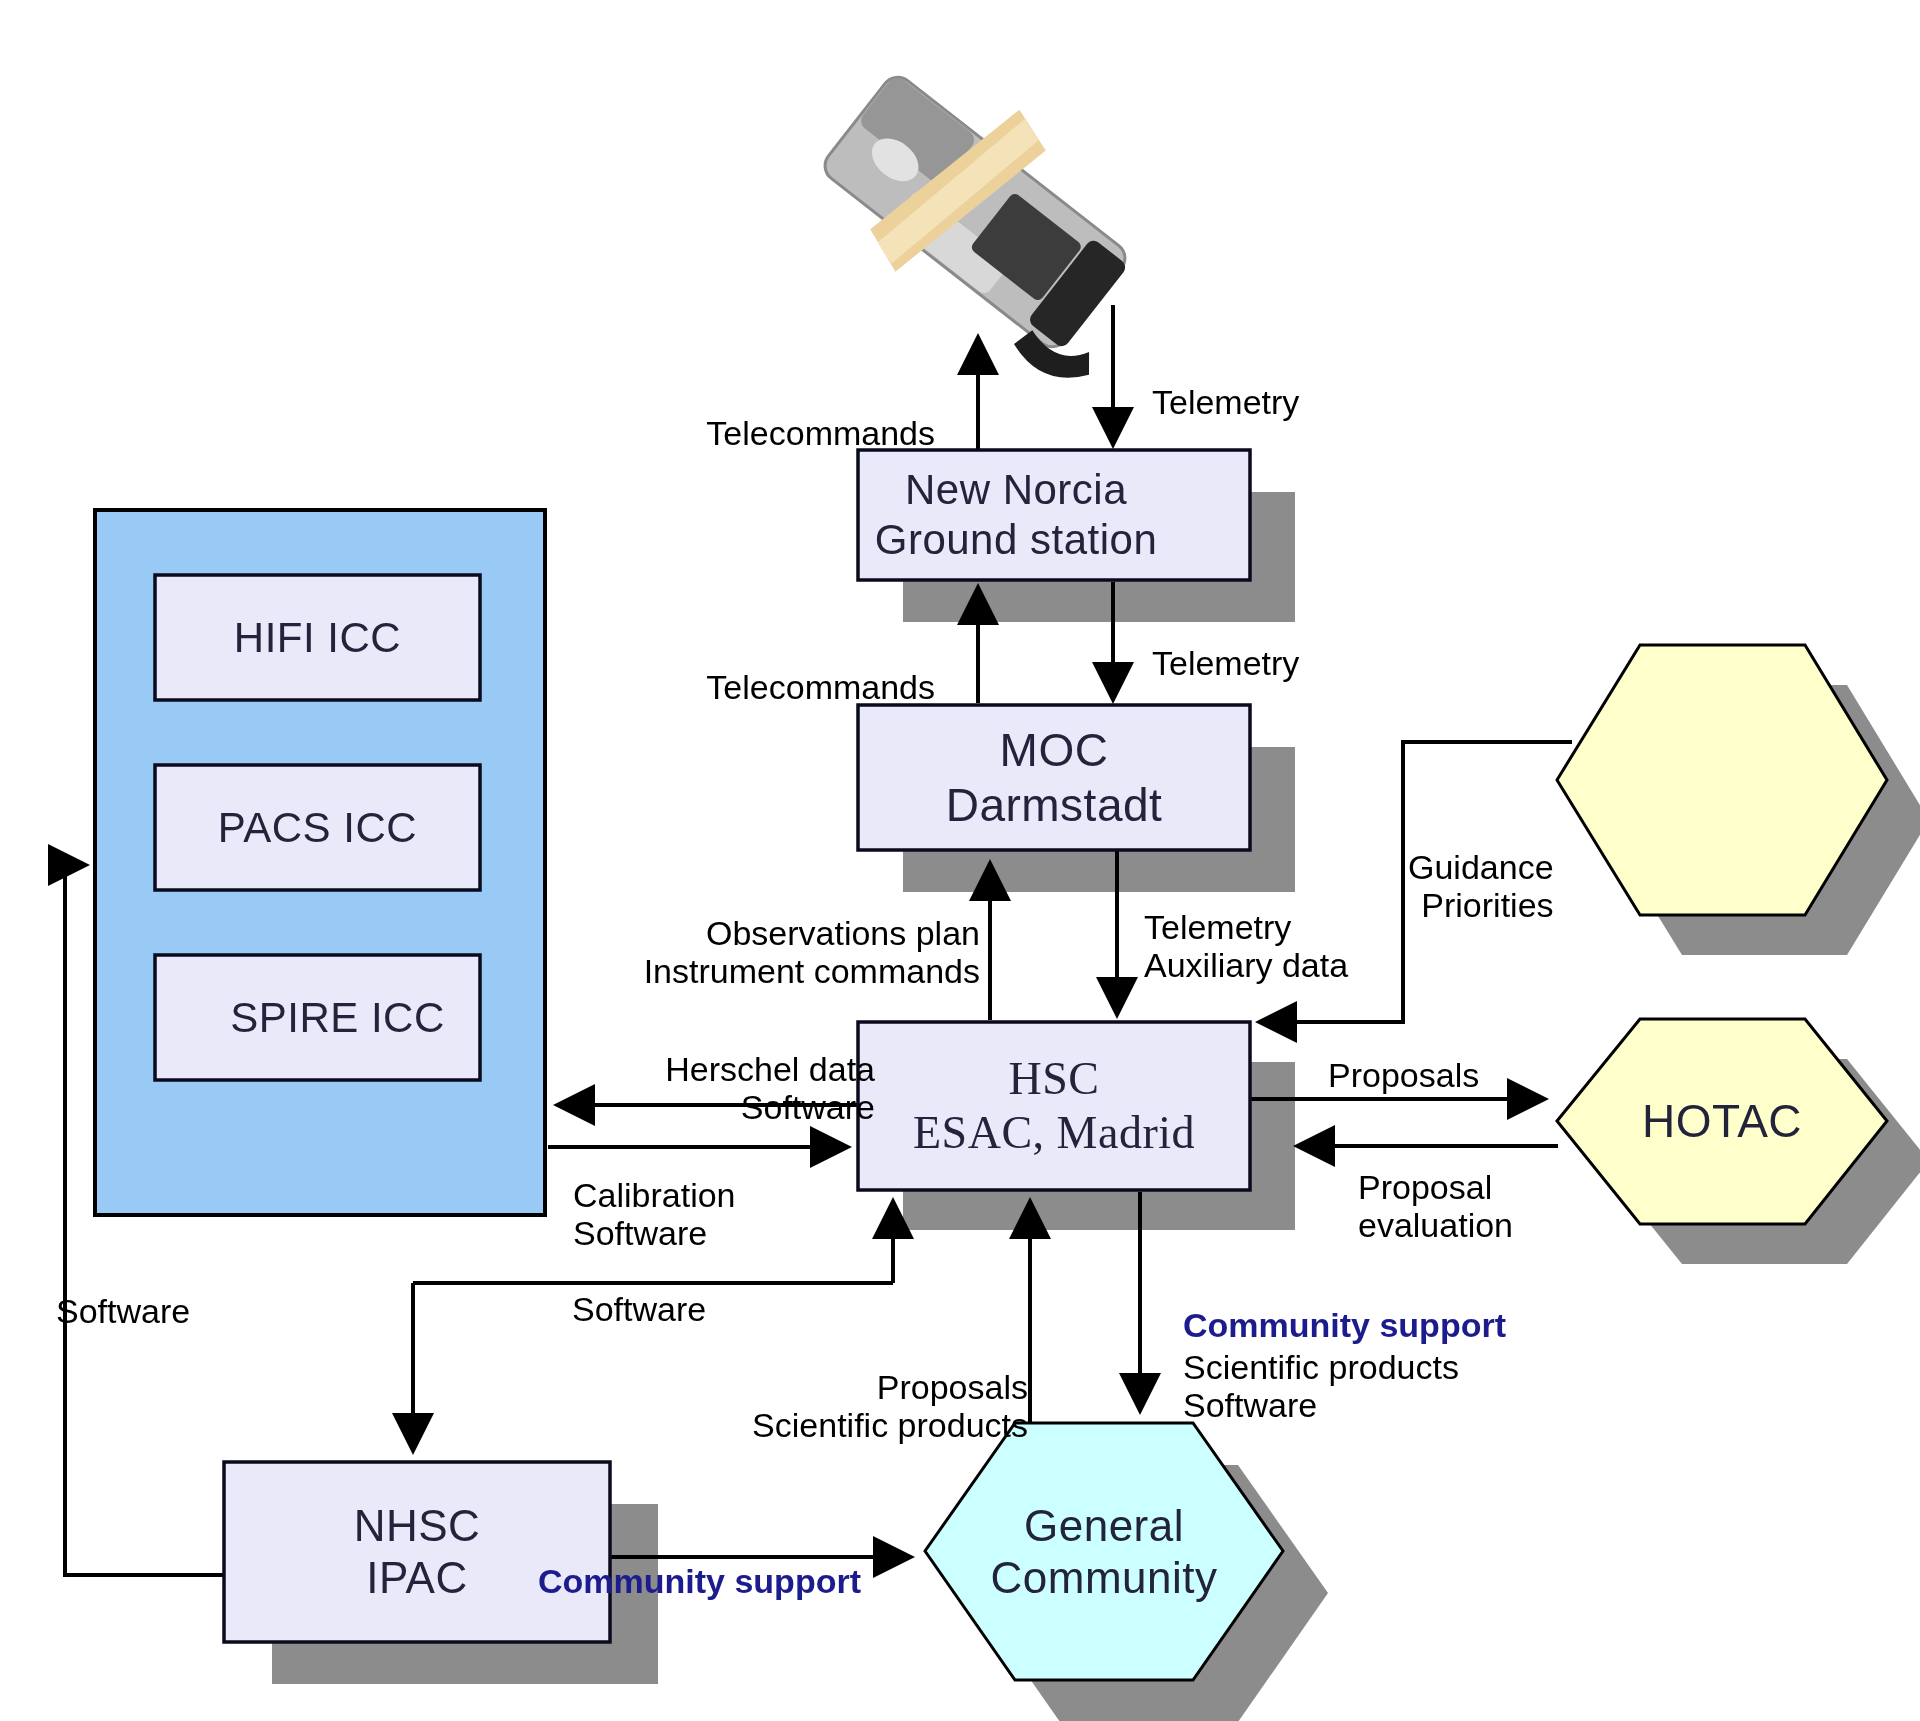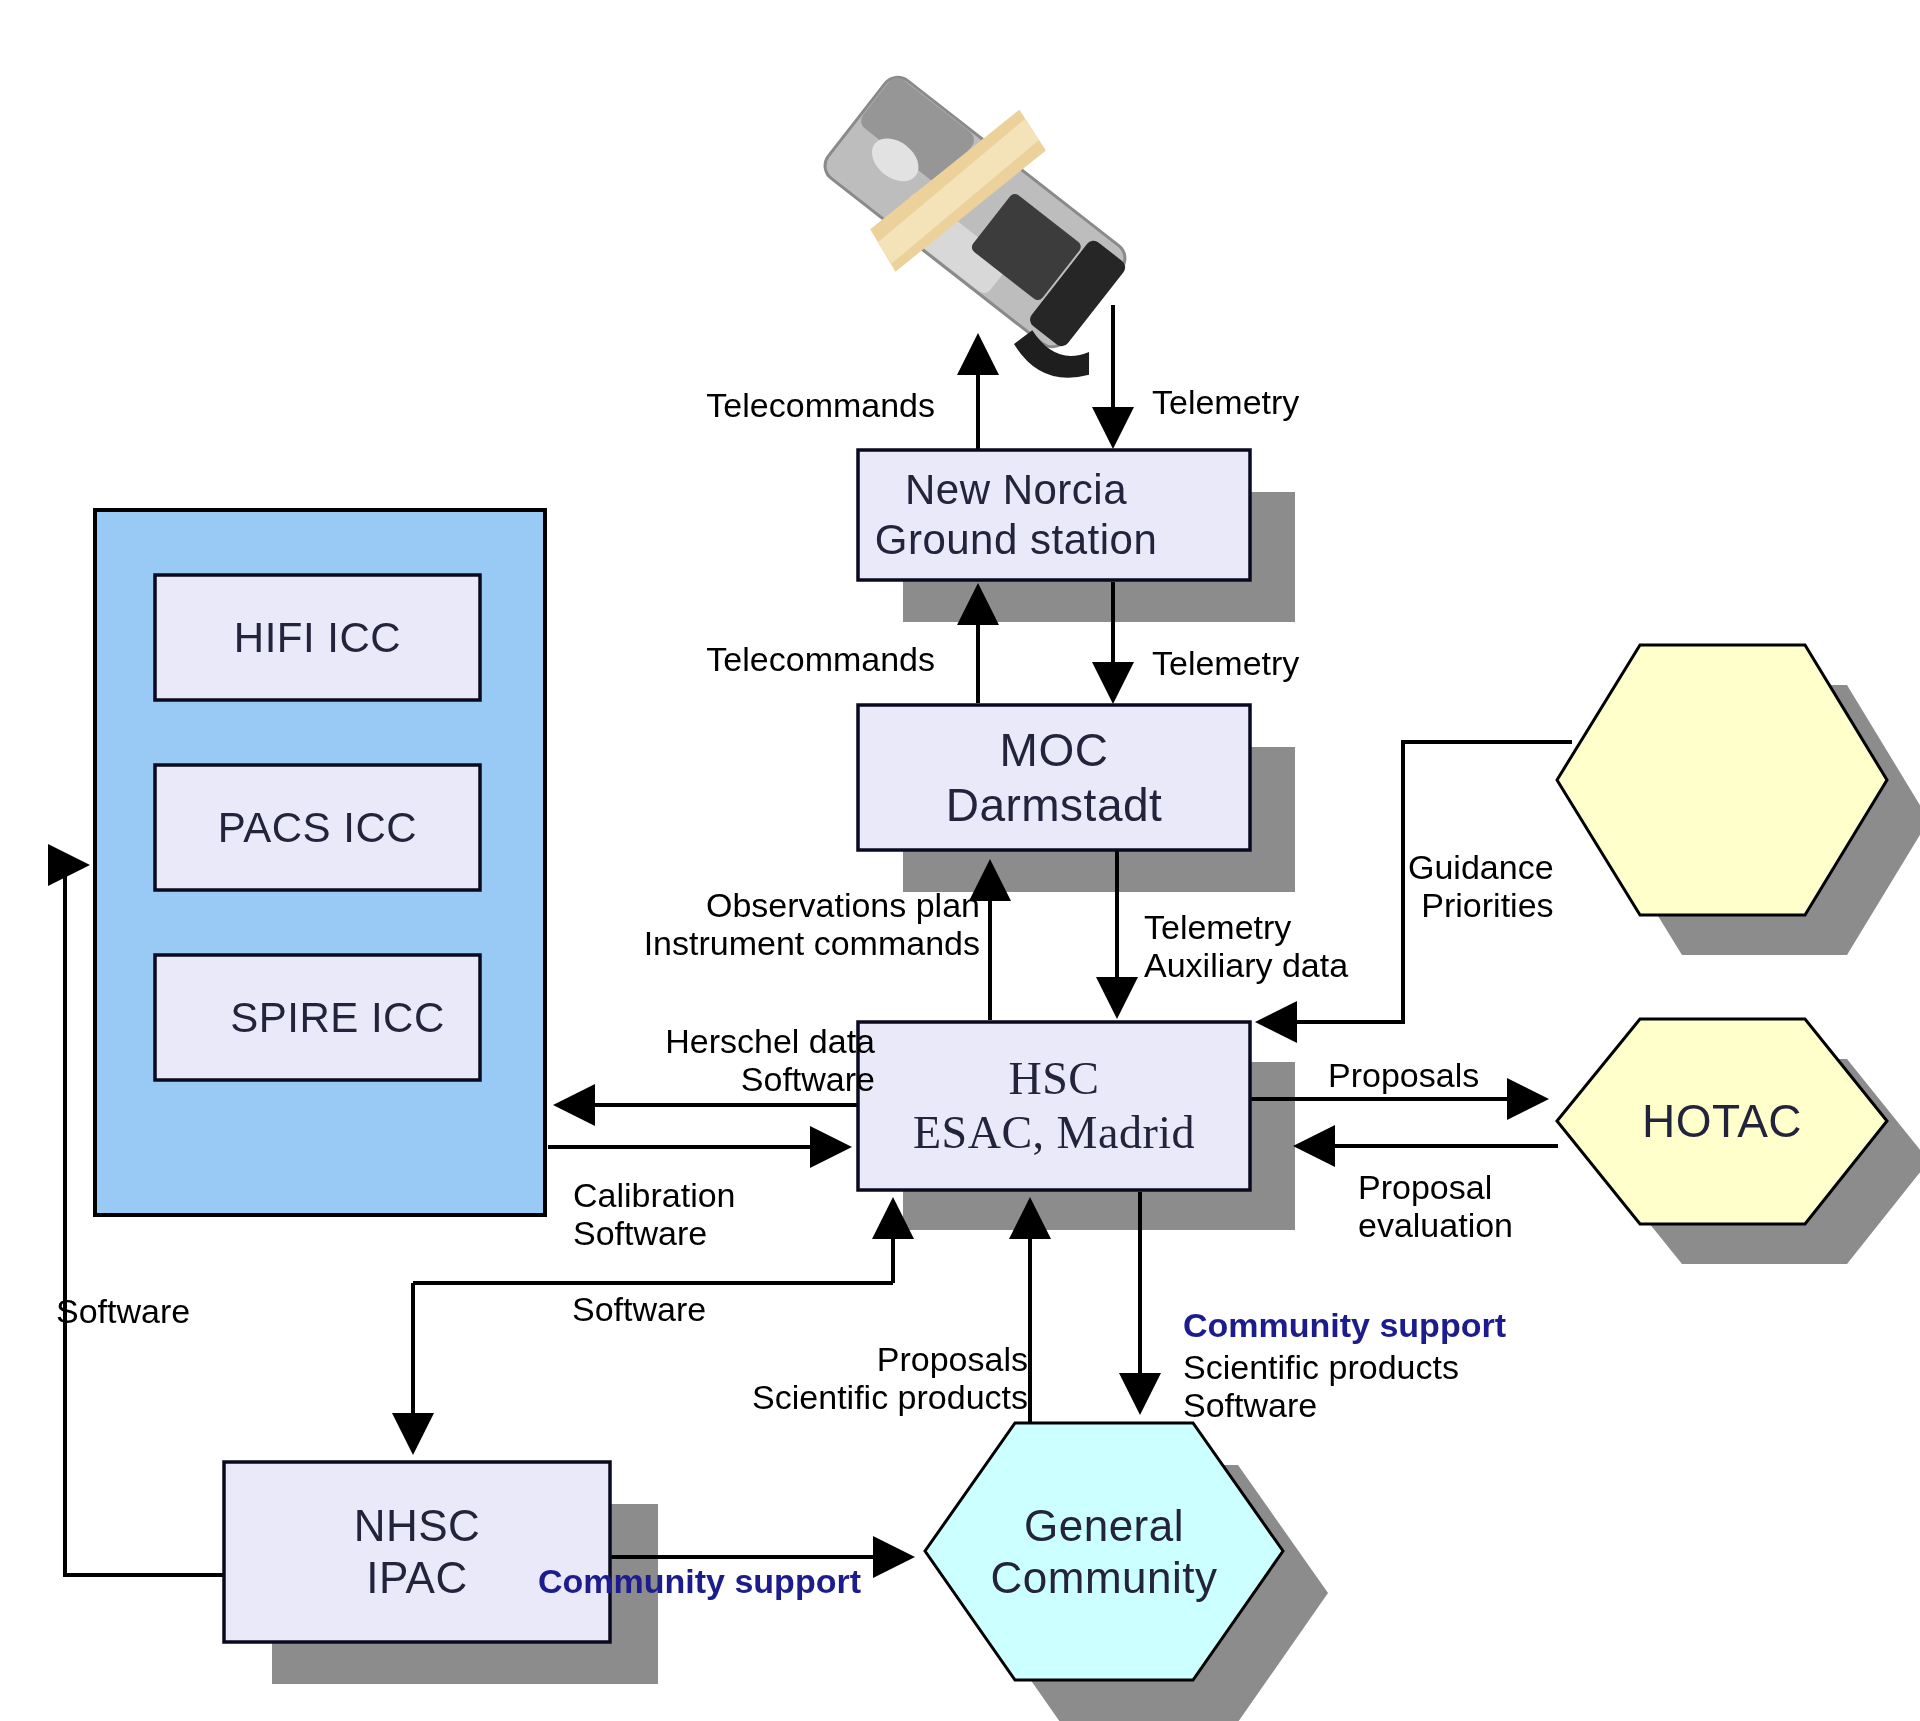--- a/index.html
+++ b/index.html
@@ -17,21 +17,21 @@
   html,body{margin:0;padding:0;background:#ffffff;}
   #stage{
     position:relative;width:1920px;height:1721px;overflow:hidden;background:#ffffff;
     font-family:"Liberation Sans", sans-serif;
   }
   #draw{position:absolute;left:0;top:0;width:1920px;height:1721px;}
   .lbl{
     position:absolute;color:var(--label_text);font-size:34px;line-height:1.12;
     white-space:pre-line;
   }
-  .lbl.r{text-align:right;}
+  .lbl.r{text-align:right;margin-top:28px;}
   .nlbl{
     position:absolute;display:flex;align-items:center;justify-content:center;
     text-align:center;color:var(--node_text);white-space:pre-line;line-height:1.18;
     letter-spacing:0.5px;
   }
   .support{color:var(--support_navy);font-weight:bold;}
 </style>
 </head>
 <body>
 

